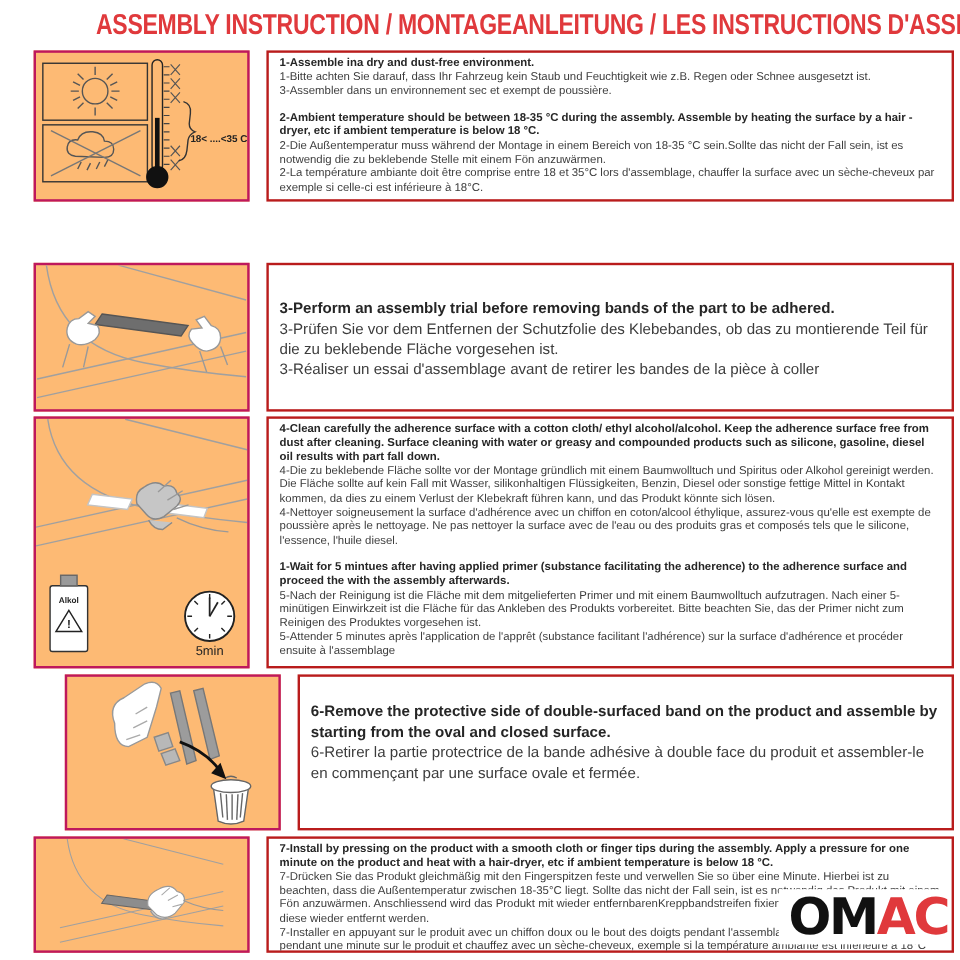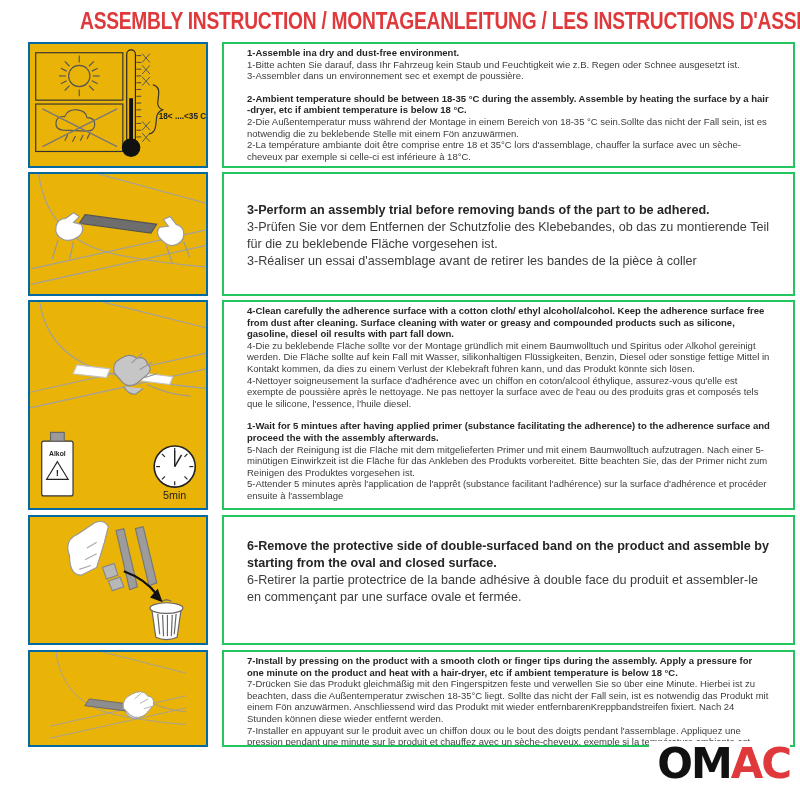--- a/index.html
+++ b/index.html
@@ -4,29 +4,29 @@
 <style>
   html,body{margin:0;padding:0;background:#fff;}
   body{width:800px;height:800px;font-family:"Liberation Sans",sans-serif;position:relative;overflow:hidden;}
   .page{position:absolute;inset:0;background:#fff;}
   .title{position:absolute;top:7px;left:0;width:800px;text-align:center;font-weight:bold;
          font-size:24px;color:#e0393c;white-space:nowrap;transform:scaleX(0.80);transform-origin:50% 50%;
          letter-spacing:-0.3px;}
   .table{position:absolute;top:42px;left:28px;width:767px;display:flex;flex-direction:column;}
   .row{display:flex;gap:14px;}
   .gap4{margin-bottom:4px;} .gap5{margin-bottom:5px;}
-  .icon-box{width:180px;flex:none;border:2px solid #0369a1;background:#eab308;box-sizing:border-box;overflow:hidden;}
+  .icon-box{width:180px;flex:none;border:2px solid #be185d;background:#fdba74;box-sizing:border-box;overflow:hidden;}
   .icon-box svg{display:block;width:100%;height:100%;}
-  .text-box{flex:1;border:2px solid #22c55e;background:#fff;box-sizing:border-box;
-            padding:3px 23px;color:#3c3c3c;overflow:hidden;}
+  .text-box{flex:1;border:2px solid #b91c1c;background:#fff;box-sizing:border-box;
+            padding:3px 9px;color:#3c3c3c;overflow:hidden;}
   .small .text-box{font-size:9.5px;line-height:11.6px;}
   .large .text-box{font-size:12.6px;line-height:17px;}
   .group + .group{margin-top:11px;}
   .en{font-weight:bold;color:#262626;}
-  .r1{height:126px;} .r2{height:124px;} .r3{height:210px;} .r4{height:130px;} .r5{height:97px;}
+  .r1{height:126px;} .r2{height:124px;margin-top:47px;} .r3{height:210px;} .r4{height:130px;margin-left:26px;} .r5{height:97px;}
   .r2 .text-box{padding-top:28px;}
   .r4 .text-box{padding-top:21px;}
   .logo{position:absolute;top:741px;right:10px;font-weight:bold;font-size:42px;line-height:42px;
         letter-spacing:-2px;font-family:"DejaVu Sans",sans-serif;background:#fff;padding:2px 0 2px 8px;}
   .logo .black{color:#111111;} .logo .red{color:#e0393c;}
 </style>
 </head>
 <body>
 
 <div class="page">

